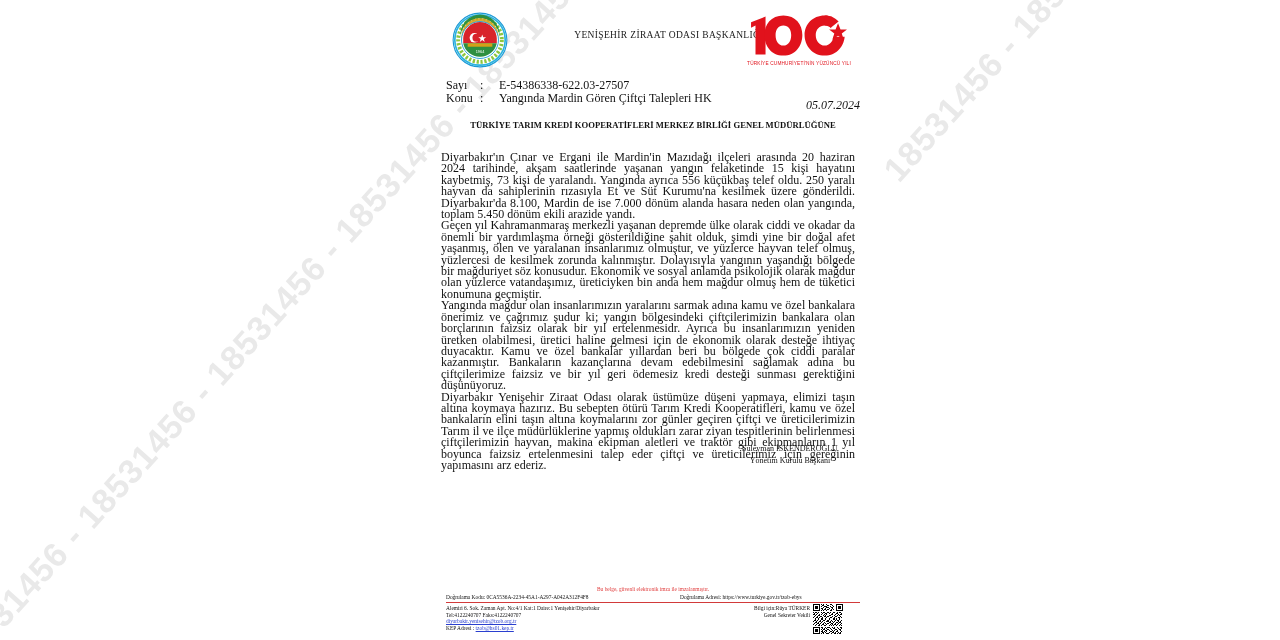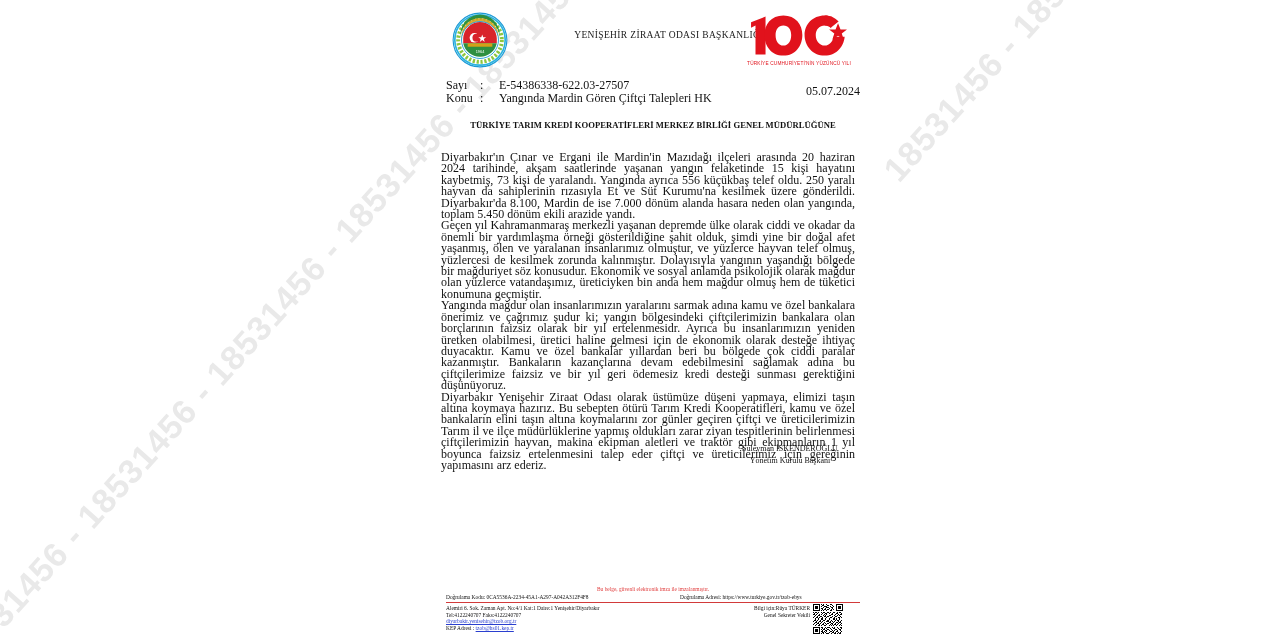--- a/index.html
+++ b/index.html
@@ -86,21 +86,21 @@
     left: 446px; top: 79px;
     width: 414px;
     font-size: 12px;
     color: #111;
     line-height: 13px;
   }
   .meta-row { position: relative; height: 13px; }
   .meta-label { position: absolute; left: 0; width: 34px; }
   .meta-colon { position: absolute; left: 34px; }
   .meta-val { position: absolute; left: 41px; padding-left: 12px; }
-  .meta-date { position: absolute; right: 0; top: 6px; }
+  .meta-date { position: absolute; right: 0; top: 20px; font-style: italic; }
 
   
   .recipient {
     position: absolute;
     left: 446px; top: 120px;
     width: 414px;
     text-align: center;
     font-size: 8.6px;
     font-weight: 700;
     letter-spacing: 0.05px;

